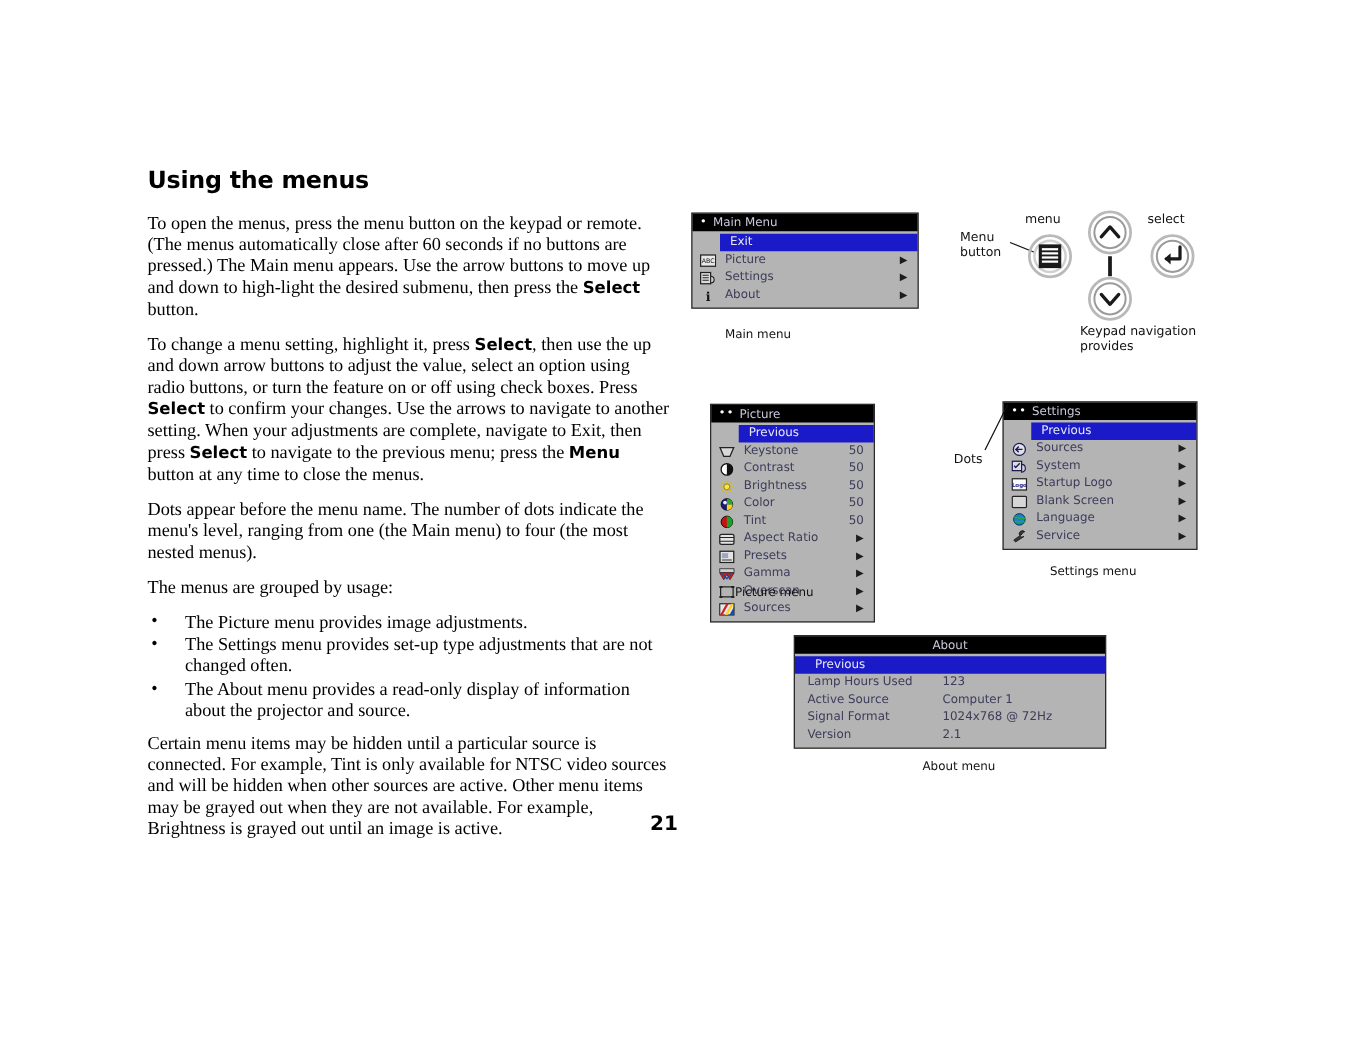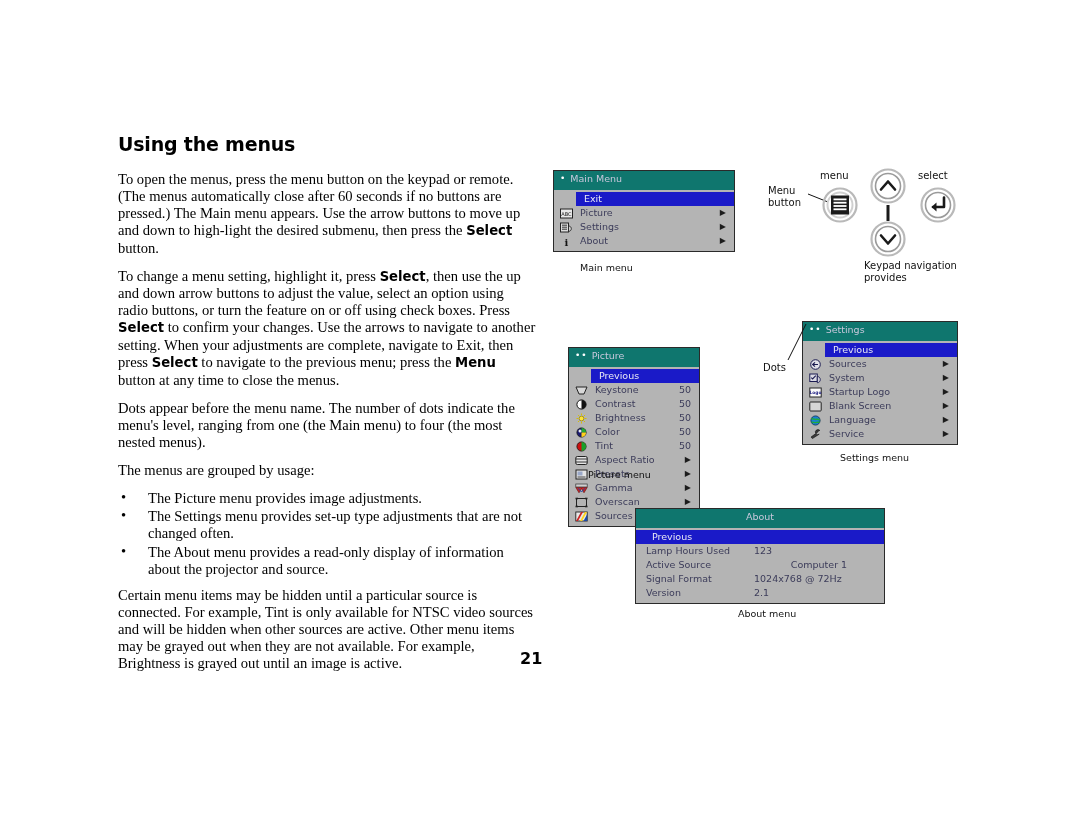--- a/index.html
+++ b/index.html
@@ -60,23 +60,23 @@
   .osd {
     position: absolute;
     background: #b4b4b4;
     border: 1px solid #2a2a2a;
     box-sizing: border-box;
     font-family: "DejaVu Sans", sans-serif;
     font-size: 9.5px;
     color: #3c3c5a;
   }
   .osd-title {
-    background: #0f766e;
+    background: #000000;
     color: #c8c8dc;
-    height: 19px;
+    height: 14px;
     line-height: 15px;
     padding-left: 6px;
     font-size: 9.5px;
     position: relative;
   }
   .osd-title.center { text-align: center; padding-left: 0; }
   .osd-dots {
     display: inline-block;
     margin-right: 4px;
     letter-spacing: 1px;
@@ -252,21 +252,21 @@
       <path d="M176.5 42.5 L171.5 47 L176.5 51.5 Z" fill="#1a1a1a"></path>
     </g>
   </svg>
 
   <div class="annot" style="left:104px; top:100px; line-height:12px;">
     <div>Keypad navigation</div>
     <div>provides</div>
   </div>
 </div>
 
-<div class="osd pic" id="osd-picture" style="left:568px; top:323px; width:132px;margin-top:24px;">
+<div class="osd pic" id="osd-picture" style="left:568px; top:323px; width:132px;">
   <div class="osd-title">
     <span class="osd-dots">••</span><span>Picture</span>
   </div>
   <div class="osd-body">
       <div class="osd-row hl" style="margin-left: 22px; padding-left: 4px;">
         <span class="lbl">Previous</span>
       </div>
       <div class="osd-row">
         <span class="ico">
           <svg width="13" height="11" viewBox="0 0 13 11">
@@ -474,21 +474,21 @@
         <span class="lbl" style="flex: 0 0 108px;">Previous</span>
       </div>
       <div class="osd-row">
         <span style="width: 6px; min-width: 6px;"></span>
         <span class="lbl" style="flex: 0 0 108px;">Lamp Hours Used</span>
         <span class="val" style="flex: 1 1 auto; padding-right: 0px;">123</span>
       </div>
       <div class="osd-row">
         <span style="width: 6px; min-width: 6px;"></span>
         <span class="lbl" style="flex: 0 0 108px;">Active Source</span>
-        <span class="val" style="flex: 1 1 auto; padding-right: 0px; text-align: center;">Computer 1</span>
+        <span class="val" style="flex: 1 1 auto; padding-right: 0px;">Computer 1</span>
       </div>
       <div class="osd-row">
         <span style="width: 6px; min-width: 6px;"></span>
         <span class="lbl" style="flex: 0 0 108px;">Signal Format</span>
         <span class="val" style="flex: 1 1 auto; padding-right: 8px;">1024x768 @ 72Hz</span>
       </div>
       <div class="osd-row">
         <span style="width: 6px; min-width: 6px;"></span>
         <span class="lbl" style="flex: 0 0 108px;">Version</span>
         <span class="val" style="flex: 1 1 auto; padding-right: 0px;">2.1</span>

